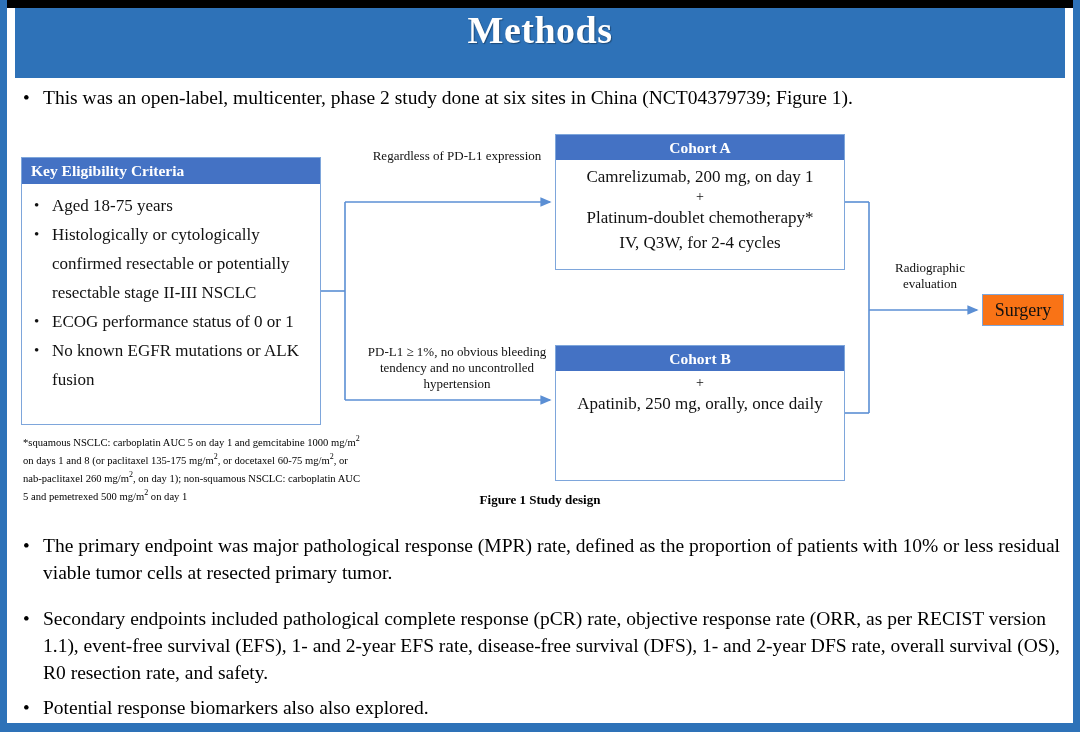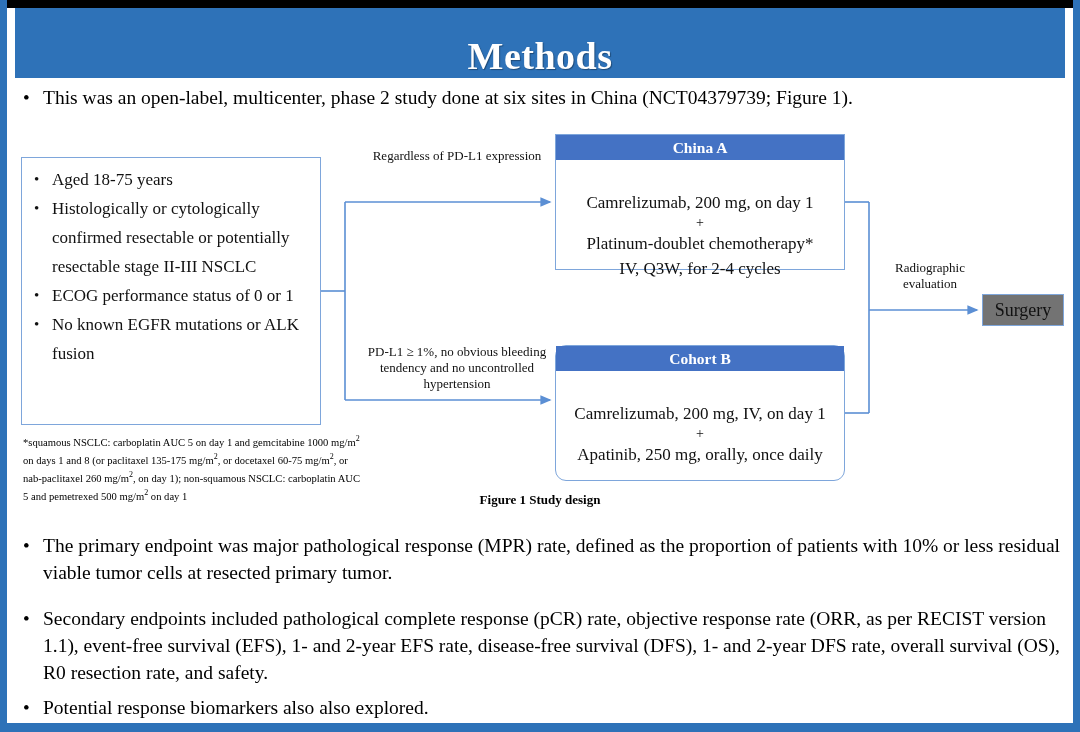--- a/index.html
+++ b/index.html
@@ -55,21 +55,21 @@
 
   
   #title-banner {
     position: absolute;
     left: 8px;
     top: 0px;
     width: 1050px;
     height: 70px;
     background: #2E72B8;
     display: flex;
-    align-items: flex-end;
+    align-items: flex-start;
     justify-content: center;
   }
   #title-text {
     color: #FFFFFF;
     font-size: 38px;
     font-weight: bold;
     letter-spacing: 0.5px;
     text-shadow: 1px 1px 1px rgba(0,0,0,0.35);
   }
 
@@ -118,22 +118,21 @@
   .flow-box-head {
     background: #4472C4;
     color: #FFFFFF;
     font-size: 15.5px;
     font-weight: bold;
     text-align: center;
     line-height: 25px;
     height: 25px;
   }
   .flow-box-body {
-    padding: 10px 8px 8px 8px;
-    margin-top: 20px;
+    padding: 4px 8px 8px 8px;
   }
 
   
   #elig-box {
     left: 14px;
     top: 37px;
     width: 300px;
     height: 268px;
   }
   #elig-box .flow-box-head {
@@ -181,21 +180,20 @@
     left: 548px;
     top: 14px;
     width: 290px;
     height: 136px;
   }
   #cohort-b {
     left: 548px;
     top: 225px;
     width: 290px;
     height: 136px;
-    border-radius: 11px;
   }
   .cohort-line {
     text-align: center;
     font-size: 17px;
     line-height: 25px;
     color: #111111;
     white-space: nowrap;
   }
   .cohort-plus {
     text-align: center;
@@ -204,21 +202,21 @@
     color: #111111;
   }
 
   
   #surgery-box {
     position: absolute;
     left: 975px;
     top: 174px;
     width: 82px;
     height: 32px;
-    background: #737373;
+    background: #f97316;
     border: 1px solid #7EA6DB;
     box-sizing: border-box;
     display: flex;
     align-items: center;
     justify-content: center;
   }
   #surgery-box span {
     font-size: 18px;
     color: #111111;
   }
@@ -292,20 +290,21 @@
 
         <line x1="338" y1="280" x2="543" y2="280" stroke="#5B8FD4" stroke-width="1.6" marker-end="url(#arrowhead)"></line>
 
         <line x1="838" y1="82" x2="862" y2="82" stroke="#5B8FD4" stroke-width="1.6"></line>
         <line x1="838" y1="293" x2="862" y2="293" stroke="#5B8FD4" stroke-width="1.6"></line>
         <line x1="862" y1="82" x2="862" y2="293" stroke="#5B8FD4" stroke-width="1.6"></line>
         <line x1="862" y1="190" x2="970" y2="190" stroke="#5B8FD4" stroke-width="1.6" marker-end="url(#arrowhead)"></line>
       </svg>
 
       <div class="flow-box" id="elig-box">
+        <div class="flow-box-head">Key  Eligibility Criteria</div>
         <ul id="elig-list">
           <li>
             <span class="li-dot">•</span>
             <span>Aged 18-75 years</span>
           </li>
           <li>
             <span class="li-dot">•</span>
             <span>Histologically or cytologically confirmed resectable or potentially resectable stage II-III  NSCLC</span>
           </li>
           <li>
@@ -319,33 +318,32 @@
         </ul>
       </div>
 
       <div id="footnote">*squamous NSCLC: carboplatin AUC 5 on day 1 and gemcitabine 1000 mg/m<sup>2</sup> on days 1 and 8 (or paclitaxel 135-175 mg/m<sup>2</sup>, or docetaxel 60-75 mg/m<sup>2</sup>, or nab-paclitaxel 260 mg/m<sup>2</sup>, on day 1); non-squamous NSCLC: carboplatin AUC 5 and pemetrexed 500 mg/m<sup>2</sup> on day 1</div>
 
       <div class="conn-label" id="label-regardless">Regardless  of PD-L1 expression</div>
       <div class="conn-label" id="label-pdl1">PD-L1 ≥ 1%, no obvious bleeding tendency and no uncontrolled  hypertension</div>
       <div class="conn-label" id="label-radio">Radiographic evaluation</div>
 
       <div class="flow-box" id="cohort-a">
-        <div class="flow-box-head">China A</div>
+        <div class="flow-box-head">Cohort A</div>
         <div class="flow-box-body">
           <div class="cohort-line">Camrelizumab, 200 mg, on day 1</div>
           <div class="cohort-plus">+</div>
           <div class="cohort-line">Platinum-doublet chemotherapy*</div>
           <div class="cohort-line">IV, Q3W, for 2-4 cycles</div>
         </div>
       </div>
 
       <div class="flow-box" id="cohort-b">
         <div class="flow-box-head">Cohort B</div>
         <div class="flow-box-body">
-          <div class="cohort-line">Camrelizumab, 200 mg, IV, on day 1</div>
           <div class="cohort-plus">+</div>
           <div class="cohort-line">Apatinib, 250 mg, orally, once daily</div>
         </div>
       </div>
 
       <div id="surgery-box">
         <span>Surgery</span>
       </div>
     </div>
 

